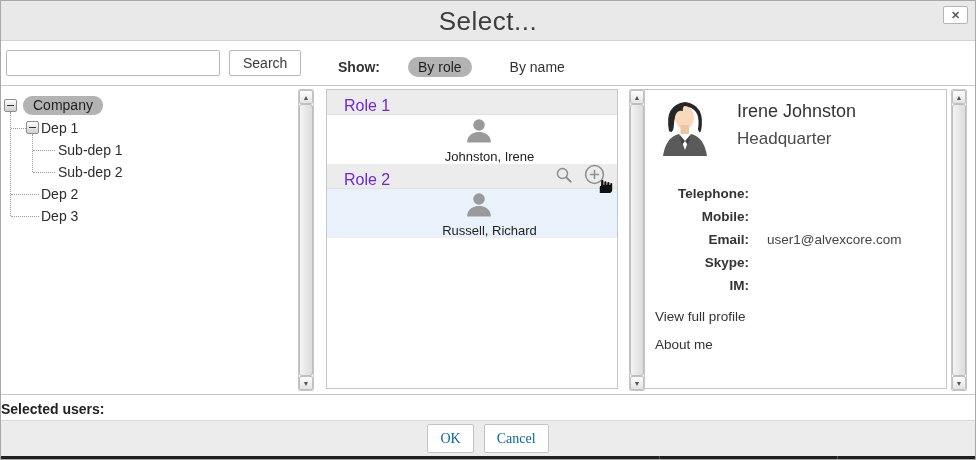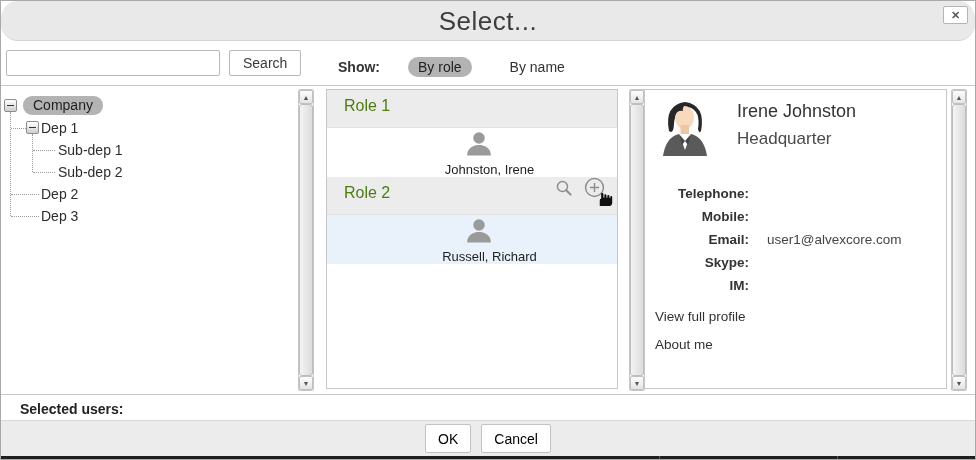--- a/index.html
+++ b/index.html
@@ -1,20 +1,20 @@
 <!DOCTYPE html>
 <html style="--pill-bg: #b3b3b3; --pill-text: #1f1f1f; --selected-row-bg: #e9f2fb; --titlebar-bg: #e9e9e9; --footer-bg: #ececec; --role-header-bg: #ececec; --bottom-strip: #1f1f1f;"><head>
 <meta charset="utf-8">
 <style>
   html,body{margin:0;padding:0;background:#f4f4f4;font-family:"Liberation Sans",sans-serif;}
   *{box-sizing:border-box;}
   .dialog{position:relative;width:976px;height:460px;background:#fff;border:1px solid #a9a9a9;overflow:hidden;}
 
   
-  .titlebar{position:absolute;left:0;top:0;width:100%;height:40px;background:var(--titlebar-bg);border-bottom:1px solid #d4d4d4;border-radius:17px;}
+  .titlebar{position:absolute;left:0;top:0;width:100%;height:40px;background:var(--titlebar-bg);border-bottom:1px solid #d4d4d4;}
   .title{margin:0;text-align:center;font-size:26px;font-weight:400;color:#3d3d3d;line-height:40px;letter-spacing:.5px;}
   .close-btn{position:absolute;right:7px;top:5px;width:25px;height:18px;background:#fff;border:1px solid #b5b5b5;border-radius:2px;display:flex;align-items:center;justify-content:center;font-size:11px;font-weight:700;color:#5c5c5c;cursor:pointer;line-height:1;}
 
   
   .toolbar{position:absolute;left:0;top:40px;width:100%;height:45px;background:#fff;border-bottom:1px solid #c9c9c9;}
   .search-input{position:absolute;left:5px;top:9px;width:214px;height:26px;border:1px solid #b9b9b9;border-radius:2px;padding:0 6px;font-size:13px;font-family:inherit;color:#333;}
   .search-btn{position:absolute;left:228px;top:9px;height:26px;padding:0 13px;background:#fff;border:1px solid #b9b9b9;border-radius:2px;font-size:14px;color:#3a3a3a;font-family:inherit;cursor:pointer;}
   .show-group{position:absolute;left:337px;top:0;height:51px;display:flex;align-items:center;gap:28px;}
   .show-label{font-size:14px;font-weight:600;color:#333;}
   .show-option{font-size:14px;color:#333;padding:2px 10px;border-radius:10px;cursor:pointer;}
@@ -41,21 +41,21 @@
   .vline-b{left:31px;top:45px;height:38px;}
 
   
   .scrollbar{position:absolute;top:3px;width:16px;height:302px;border:1px solid #c6c6c6;background:#f6f6f6;display:flex;flex-direction:column;border-radius:2px;}
   .sb1{left:297px;} .sb2{left:628px;} .sb3{left:950px;}
   .sb-arrow{height:14px;display:flex;align-items:center;justify-content:center;font-size:7px;color:#555;background:linear-gradient(180deg,#fdfdfd,#e4e4e4);border:1px solid #c0c0c0;border-radius:2px;margin:0;cursor:pointer;line-height:1;}
   .sb-thumb{flex:1;margin:0;background:linear-gradient(90deg,#f4f4f4,#dcdcdc);border:1px solid #bdbdbd;border-radius:3px;cursor:grab;}
 
   
   .roles-box{position:absolute;left:325px;top:3px;width:292px;height:300px;border:1px solid #c6c6c6;background:#fff;overflow:hidden;}
-  .role-header{height:38px;line-height:31px;padding-left:17px;background:var(--role-header-bg);border-bottom:1px solid #e2e2e2;font-size:16px;color:#4d7c0f;}
+  .role-header{height:25px;line-height:31px;padding-left:17px;background:var(--role-header-bg);border-bottom:1px solid #e2e2e2;font-size:16px;color:#6d28d9;}
   .role-header + .user-row{border-top:none;}
   .user-row{height:49px;display:flex;align-items:center;padding-left:13px;background:#fff;cursor:pointer;flex-direction:column;}
   .user-row.highlighted{background:var(--selected-row-bg);}
   .person-icon{width:30px;height:30px;flex:0 0 auto;}
   .user-name{margin-left:22px;font-size:13px;color:#222;}
   .row-actions{margin-left:auto;display:flex;align-items:center;gap:11px;padding-right:12px;}
   .action-icon{display:block;cursor:pointer;}
   .plus-wrap{position:relative;}
   .cursor-icon{position:absolute;right:-9px;bottom:-9px;pointer-events:none;}
 
@@ -67,26 +67,26 @@
   .profile-name{font-size:18px;color:#333;margin:0;font-weight:400;}
   .profile-dept{font-size:17px;color:#4a4a4a;margin-top:7px;}
   .profile-fields{margin-top:26px;}
   .field-row{display:flex;height:23px;align-items:center;}
   .field-label{width:104px;text-align:right;font-size:13.5px;font-weight:700;color:#333;}
   .field-value{margin-left:18px;font-size:13.5px;color:#444;}
   .profile-links{margin-top:12px;}
   .profile-link{margin:0 0 13px 10px;font-size:13.5px;color:#333;cursor:pointer;}
 
   
-  .selected-row{position:absolute;left:0;top:393px;width:100%;height:26px;border-top:1px solid #c9c9c9;background:#fff;padding:5px 19px 0;}
+  .selected-row{position:absolute;left:0;top:393px;width:100%;height:26px;border-top:1px solid #c9c9c9;background:#fff;padding:5px 0 0;}
   .selected-label{font-size:14px;font-weight:700;color:#222;}
 
   
   .footer{position:absolute;left:0;top:419px;width:100%;height:36px;background:var(--footer-bg);border-top:1px solid #d8d8d8;display:flex;align-items:center;justify-content:center;gap:10px;}
-  .footer-btn{height:29px;padding:0 12px;background:#fff;border:1px solid #c3c3c3;border-radius:2px;font-size:14px;color:#000000;font-family:Liberation Sans, sans-serif;cursor:pointer;}
+  .footer-btn{height:29px;padding:0 12px;background:#fff;border:1px solid #c3c3c3;border-radius:2px;font-size:14px;color:#0369a1;font-family:Liberation Serif, serif;cursor:pointer;}
 
   
   .bottom-strip{position:absolute;left:0;top:455px;width:100%;height:5px;background:var(--bottom-strip);}
   .strip-tick{position:absolute;top:0;width:1px;height:5px;background:#5a5a5a;}
 </style>
 </head>
 <body>
 
 <div class="dialog">
 

